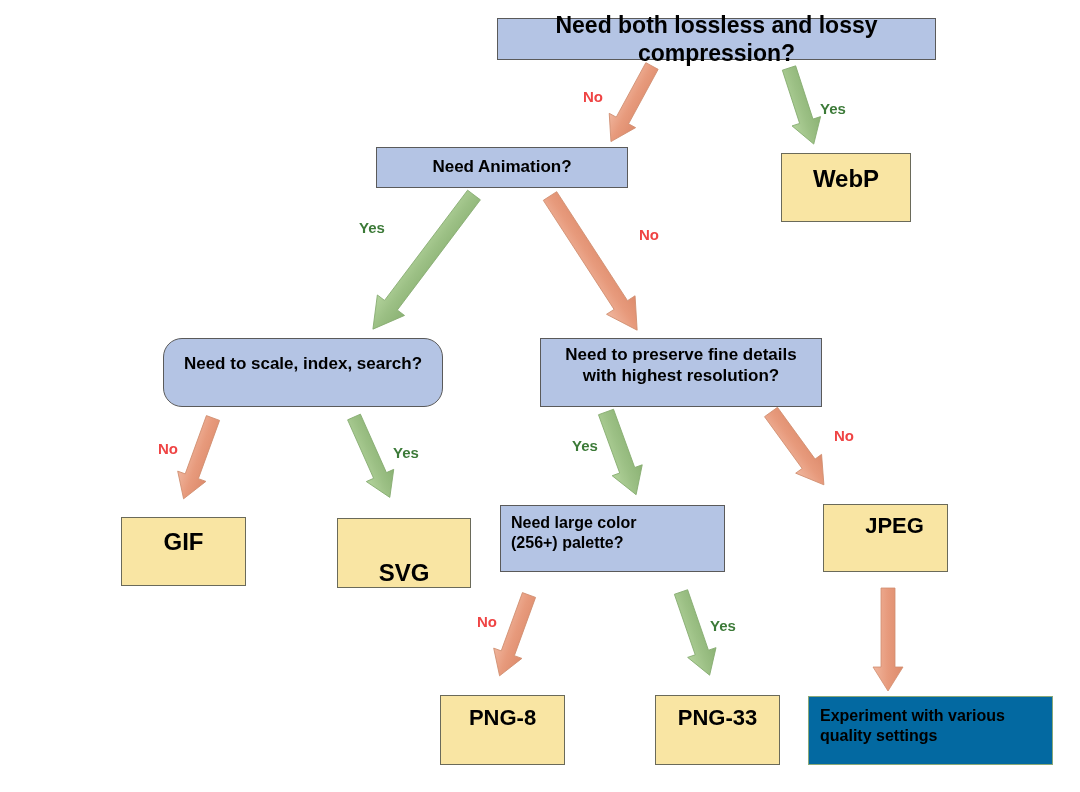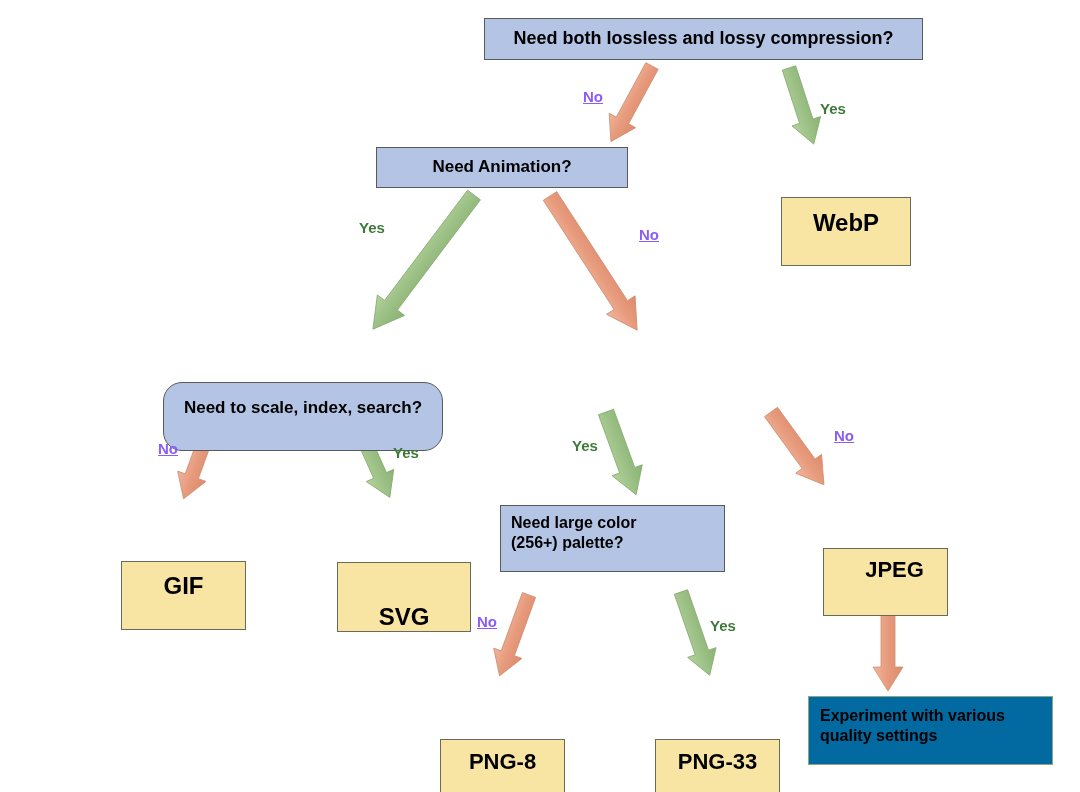--- a/index.html
+++ b/index.html
@@ -36,31 +36,31 @@
   }
   .node.advice {
     background: #0369a1;
     border-color: #8aa878;
   }
   .node .txt {
     display: block;
     white-space: pre-line;
   }
   .align-center { align-items: center; text-align: center; }
-  .align-top { align-items: flex-start; text-align: center; margin-top: 44px; }
+  .align-top { align-items: flex-start; text-align: center; }
   .align-topleft { align-items: flex-start; text-align: left; justify-content: flex-start; }
 
   .edge-label {
     position: absolute;
     font-weight: bold;
     font-size: 15px;
     z-index: 4;
     white-space: nowrap;
   }
-  .edge-label.no { color: #8b5cf6; text-decoration: underline; }
+  .edge-label.no { color: #ef4444; }
   .edge-label.yes { color: #3c7a38; }
 
   svg.arrows {
     position: absolute;
     left: 0;
     top: 0;
     width: 1080px;
     height: 792px;
     z-index: 2;
     pointer-events: none;
@@ -123,36 +123,40 @@
 
     <g transform="translate(681,592) rotate(-19)">
       <path d="M -7,0 L 7,0 L 7,64 L 15,64 L 0,88 L -15,64 L -7,64 Z" fill="url(#gradYes)" stroke="#85ab6f" stroke-width="0.8"></path>
     </g>
 
     <g transform="translate(888,588)">
       <path d="M -7,0 L 7,0 L 7,79 L 15,79 L 0,103 L -15,79 L -7,79 Z" fill="url(#gradNo)" stroke="#d08e70" stroke-width="0.8"></path>
     </g>
   </svg>
 
-  <div class="node decision align-center" style="left:484px; top:18px; width:439px; height:42px; font-size:18px;">
+  <div class="node decision align-center" style="left:497px; top:18px; width:439px; height:42px; font-size:23px;">
     <span class="txt">Need both lossless and lossy compression?</span>
   </div>
 
   <div class="node decision align-center" style="left:376px; top:147px; width:252px; height:41px; font-size:17px;">
     <span class="txt">Need Animation?</span>
   </div>
 
   <div class="node terminal align-top" style="left:781px; top:153px; width:130px; height:69px; font-size:24px; padding-top:10px;">
     <span class="txt">WebP</span>
   </div>
 
   <div class="node decision align-top" style="left:163px; top:338px; width:280px; height:69px; font-size:17px; padding-top:15px;border-radius:19px;">
     <span class="txt">Need to scale, index, search?</span>
   </div>
 
+  <div class="node decision align-top" style="left:540px; top:338px; width:282px; height:69px; font-size:17px; padding-top:6px;">
+    <span class="txt">Need to preserve fine details
+with highest resolution?</span>
+  </div>
 
   <div class="node terminal align-top" style="left:121px; top:517px; width:125px; height:69px; font-size:24px; padding-top:9px;">
     <span class="txt">GIF</span>
   </div>
 
   <div class="node terminal align-top" style="left:337px; top:518px; width:134px; height:70px; font-size:24px; padding-top:9px;align-items:flex-end;">
     <span class="txt">SVG</span>
   </div>
 
   <div class="node decision align-topleft" style="left:500px; top:505px; width:225px; height:67px; font-size:16px; padding:7px 0 0 10px;">

